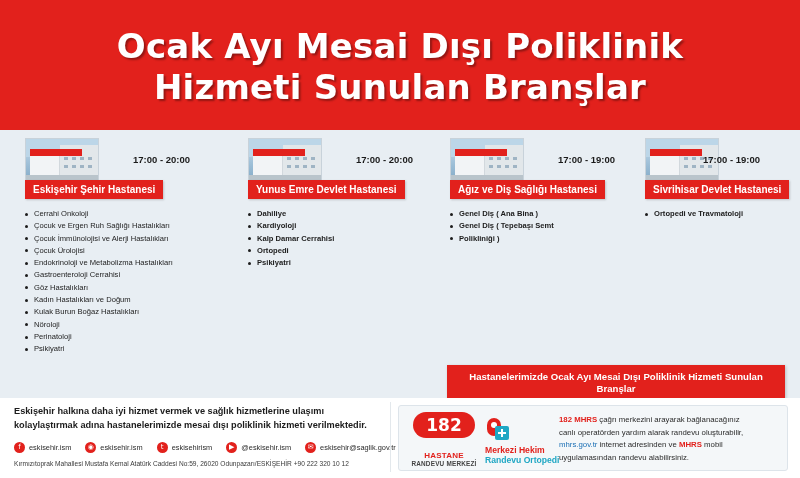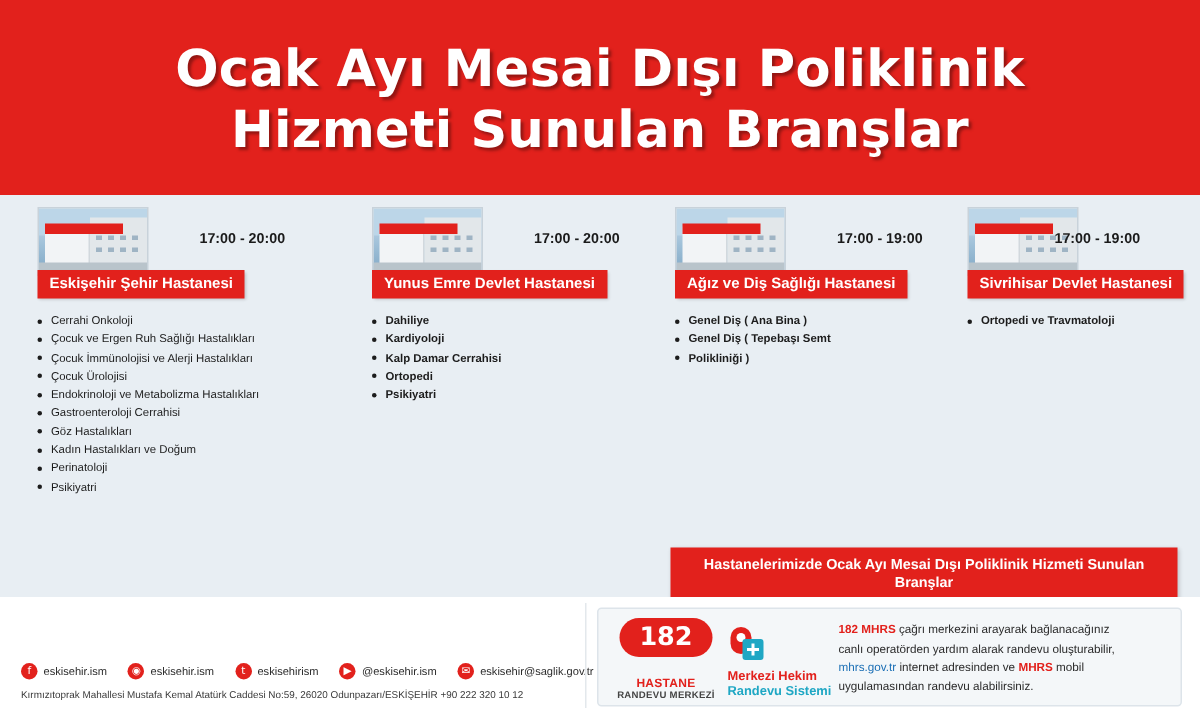--- a/index.html
+++ b/index.html
@@ -304,20 +304,22 @@
       <div class="card-title">Eskişehir Şehir Hastanesi</div>
       <ul class="card-list">
         <li>Cerrahi Onkoloji</li>
         <li>Çocuk ve Ergen Ruh Sağlığı Hastalıkları</li>
         <li>Çocuk İmmünolojisi ve Alerji Hastalıkları</li>
         <li>Çocuk Ürolojisi</li>
         <li>Endokrinoloji ve Metabolizma Hastalıkları</li>
         <li>Gastroenteroloji Cerrahisi</li>
         <li>Göz Hastalıkları</li>
         <li>Kadın Hastalıkları ve Doğum</li>
+        <li>Kulak Burun Boğaz Hastalıkları</li>
+        <li>Nöroloji</li>
         <li>Perinatoloji</li>
         <li>Psikiyatri</li>
       </ul>
     </div>
 
     <div class="card" id="card-1">
       <div class="card-photo">
         <div class="sky"></div>
           <div class="bld1"></div>
           <div class="bld2"></div>
@@ -392,20 +394,24 @@
     </div>
 
   </div>
 
   <div class="banner">
     <div class="b1">Hastanelerimizde Ocak Ayı Mesai Dışı Poliklinik Hizmeti Sunulan Branşlar</div>
     <div class="b2">(17.00 - 20.00) saatleri arasında mesai dışı poliklinik yapılmaktadır</div>
   </div>
 
   <div class="bottom">
+    <div class="bottom-text">
+      <div>Eskişehir halkına daha iyi hizmet vermek ve sağlık hizmetlerine ulaşımı</div>
+      <div>kolaylaştırmak adına hastanelerimizde mesai dışı poliklinik hizmeti verilmektedir.</div>
+    </div>
 
     <div class="socials">
       <div class="social">
         <span class="sicon">f</span>
         <span>eskisehir.ism</span>
       </div>
       <div class="social">
         <span class="sicon">◉</span>
         <span>eskisehir.ism</span>
       </div>
@@ -433,21 +439,21 @@
       <div class="mhrs-182">182</div>
       <div class="mhrs-l1">HASTANE</div>
       <div class="mhrs-l2">RANDEVU MERKEZİ</div>
     </div>
     <div class="mhrs-mark">
       <span class="pin"></span>
       <span class="plus"></span>
     </div>
     <div class="mhrs-brand">
       <div class="r">Merkezi Hekim</div>
-      <div class="b">Randevu Sistemi</div>
+      <div class="b">Randevu Ortopedi</div>
     </div>
     <div class="mhrs-text">
       <div>
         <span class="hl">182 MHRS</span><span> çağrı merkezini arayarak bağlanacağınız</span>
       </div>
       <div>canlı operatörden yardım alarak randevu oluşturabilir,</div>
       <div>
         <span class="hl2">mhrs.gov.tr</span><span> internet adresinden ve </span><span class="hl">MHRS</span><span> mobil</span>
       </div>
       <div>uygulamasından randevu alabilirsiniz.</div>

